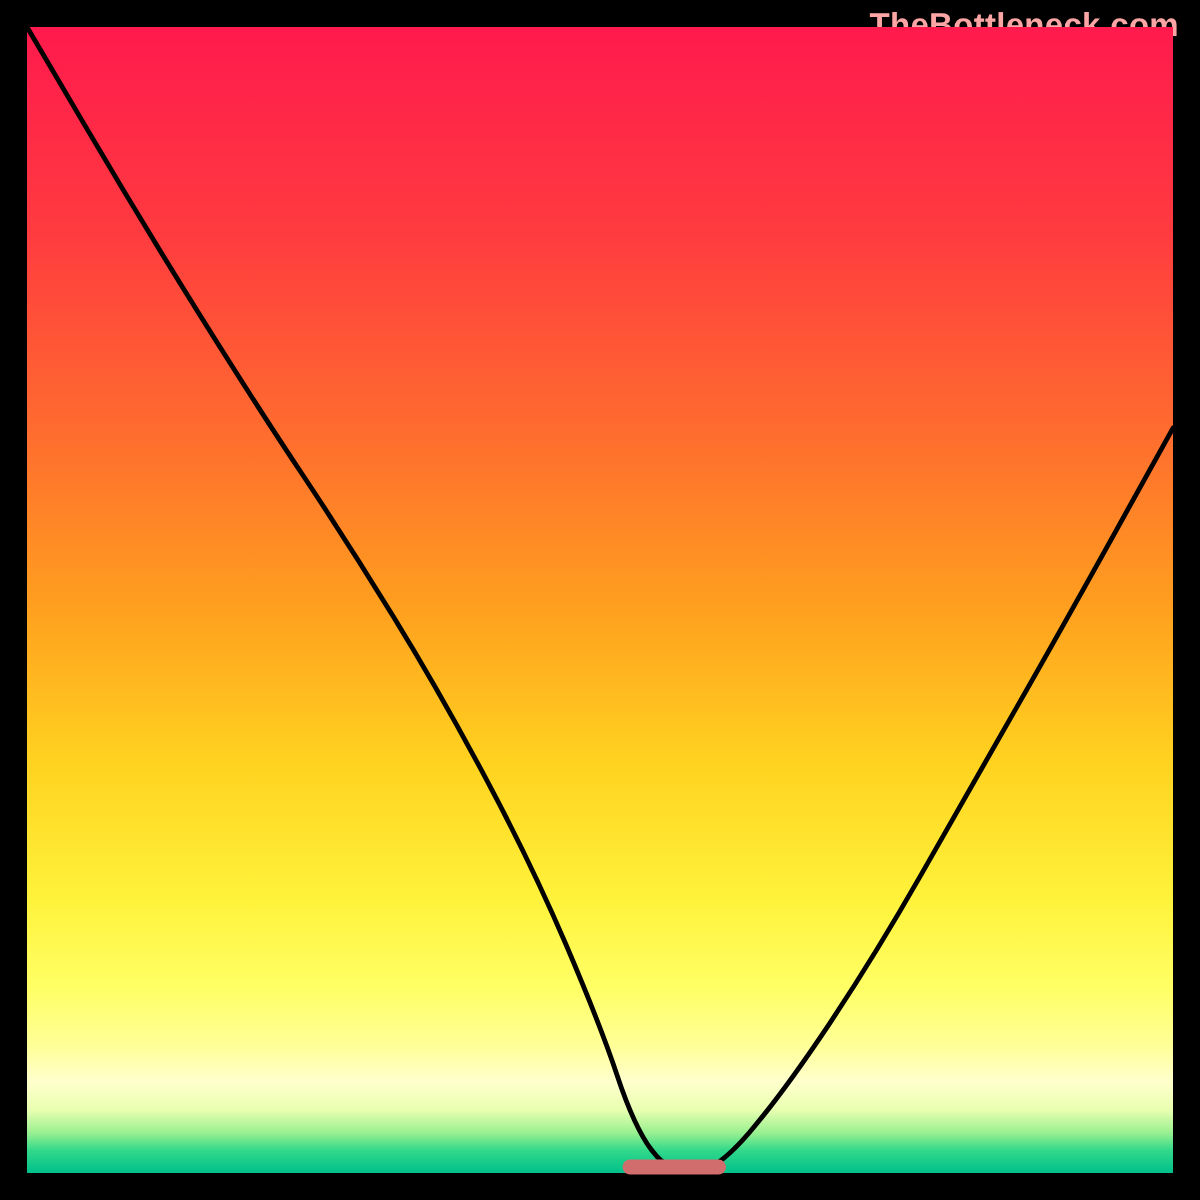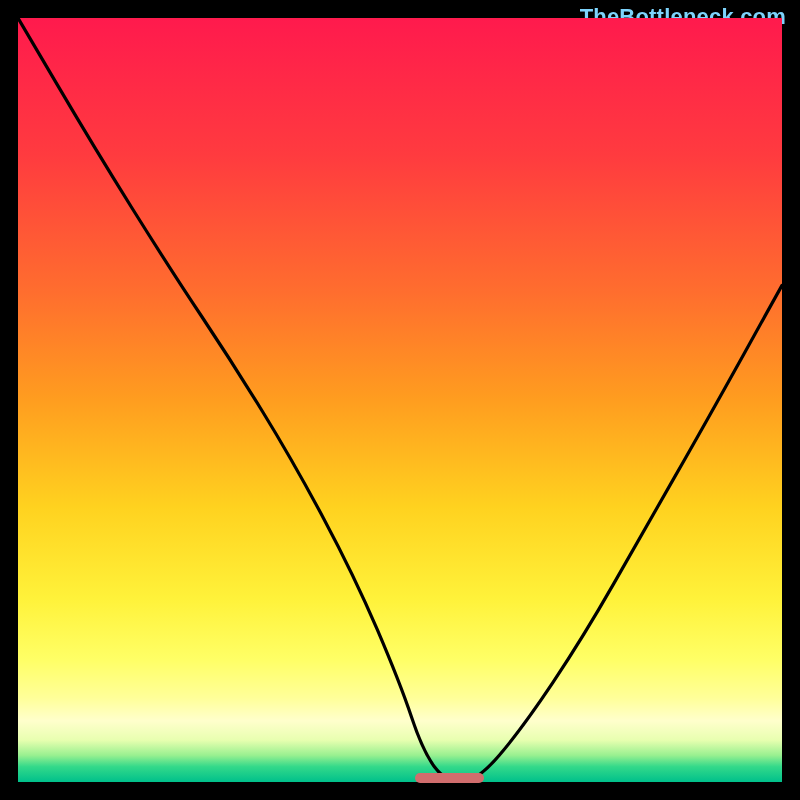--- a/index.html
+++ b/index.html
@@ -53,21 +53,21 @@
     border-radius: 5px;
     background: #d16d6d;
     bottom: -1px;
   }
   .attribution {
     position: absolute;
     top: 4px;
     right: 14px;
     font-size: 22px;
     font-weight: 600;
-    color: #7dd3fc;
+    color: #fca5a5;
     letter-spacing: 0.2px;
   }
 </style>
 </head>
 <body>
 
 <div class="wrap">
   <div class="attribution">TheBottleneck.com</div>
 
   <div class="plot-area">

